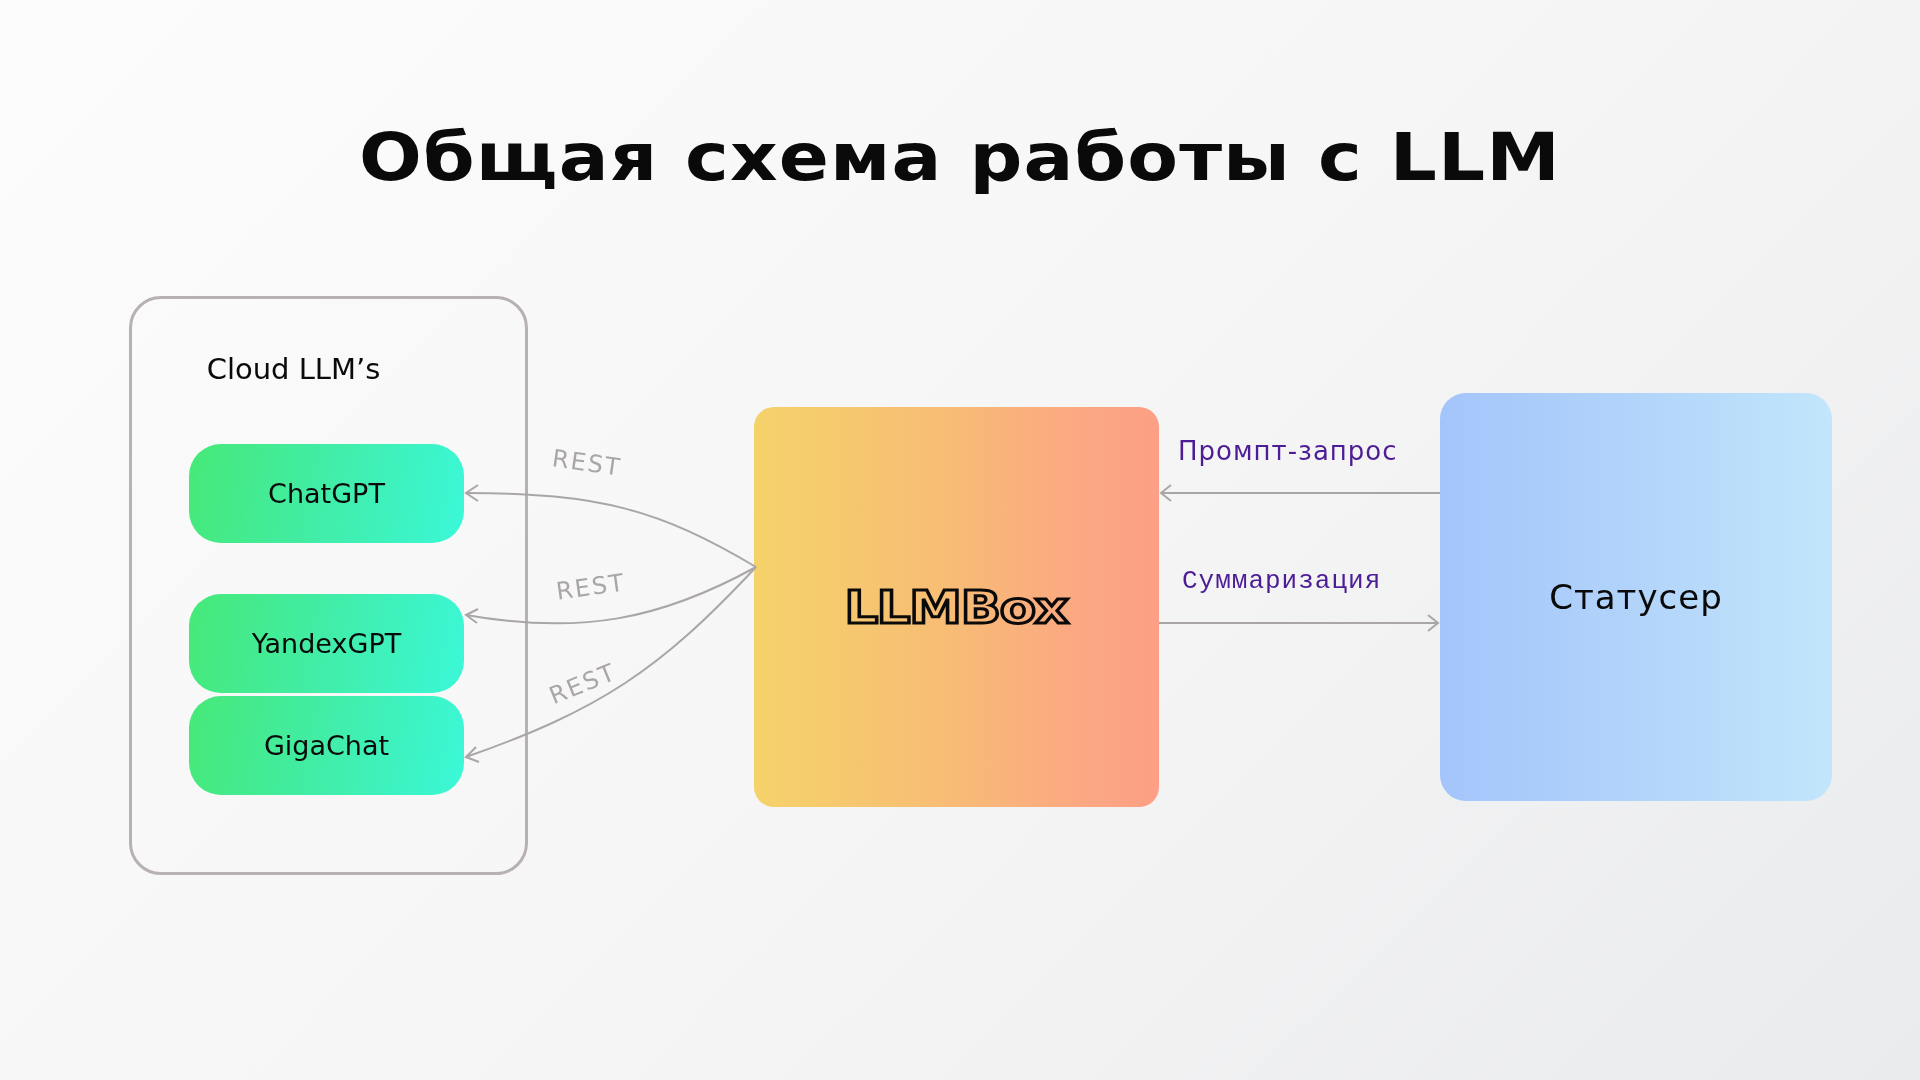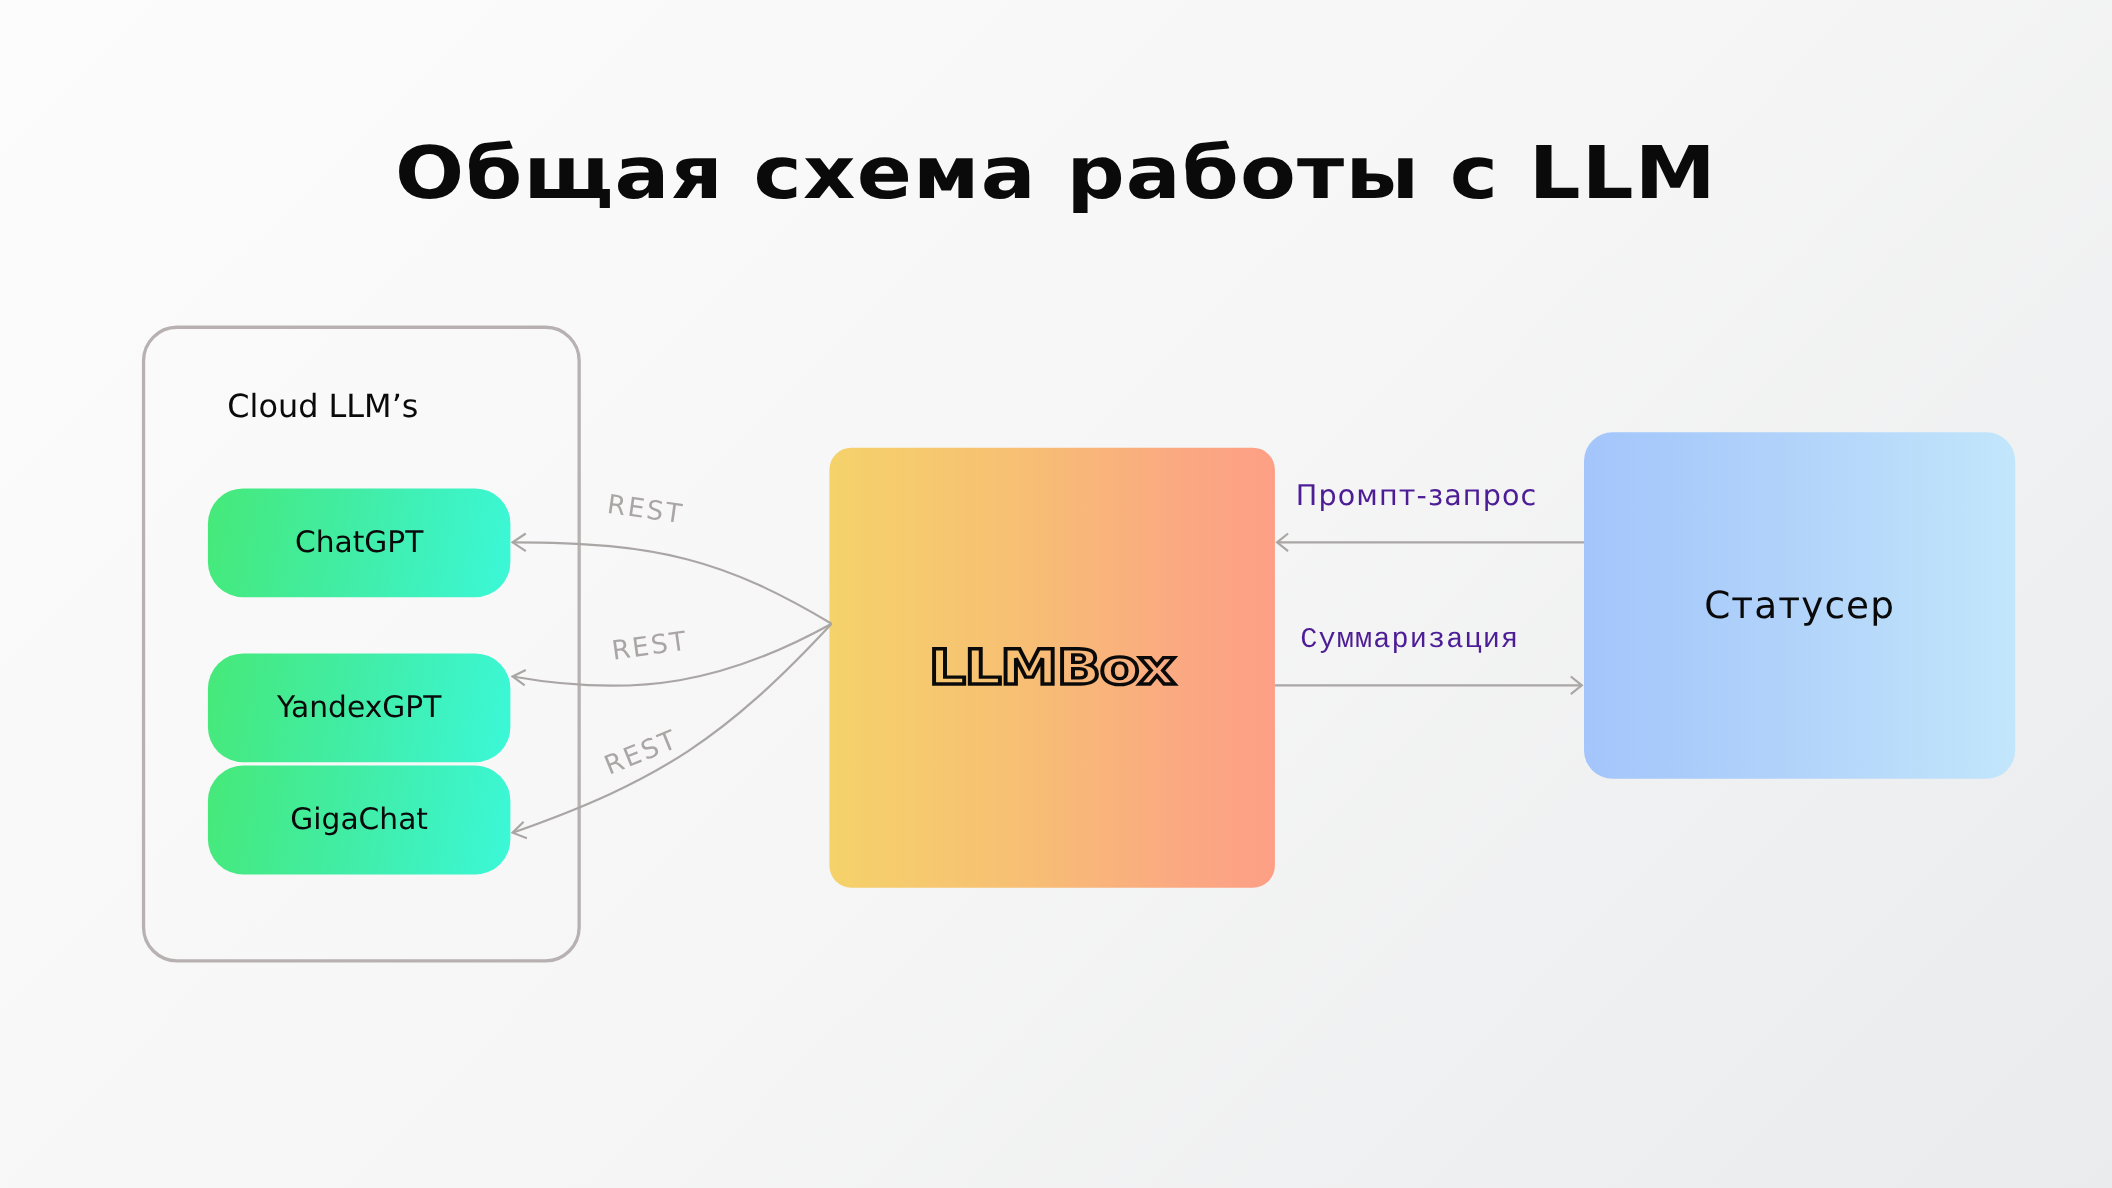--- a/index.html
+++ b/index.html
@@ -34,21 +34,21 @@
     border-radius: 20px;
     background: linear-gradient(90deg, #f5d26a 0%, #f7be74 45%, #fba882 80%, #fd9f85 100%);
     display: flex; align-items: center; justify-content: center; margin-top: 40px;
   }
   .llmbox-label {
     font-size: 44px; font-weight: bold; color: transparent;
     -webkit-text-stroke: 3px #0a0a0a; letter-spacing: -1px;
     transform: scaleX(1.2);
   }
   .statuser {
-    position: absolute; left: 1440px; top: 393px; width: 392px; height: 315px;
+    position: absolute; left: 1440px; top: 393px; width: 392px; height: 408px;
     border-radius: 26px;
     background: linear-gradient(90deg, #a3c5fb 0%, #b0d2fa 45%, #c2e6fb 100%);
     display: flex; align-items: center; justify-content: center;
   }
   .statuser-label { font-size: 34px; color: #0a0a0a; letter-spacing: 1px; }
   .edge-label {
     position: absolute; font-size: 26px; color: #4c1d95; white-space: nowrap;
     letter-spacing: 1px;
   }
   .rest { position: absolute; font-size: 24px; color: #aaa6a6; letter-spacing: 2px; white-space: nowrap; }

